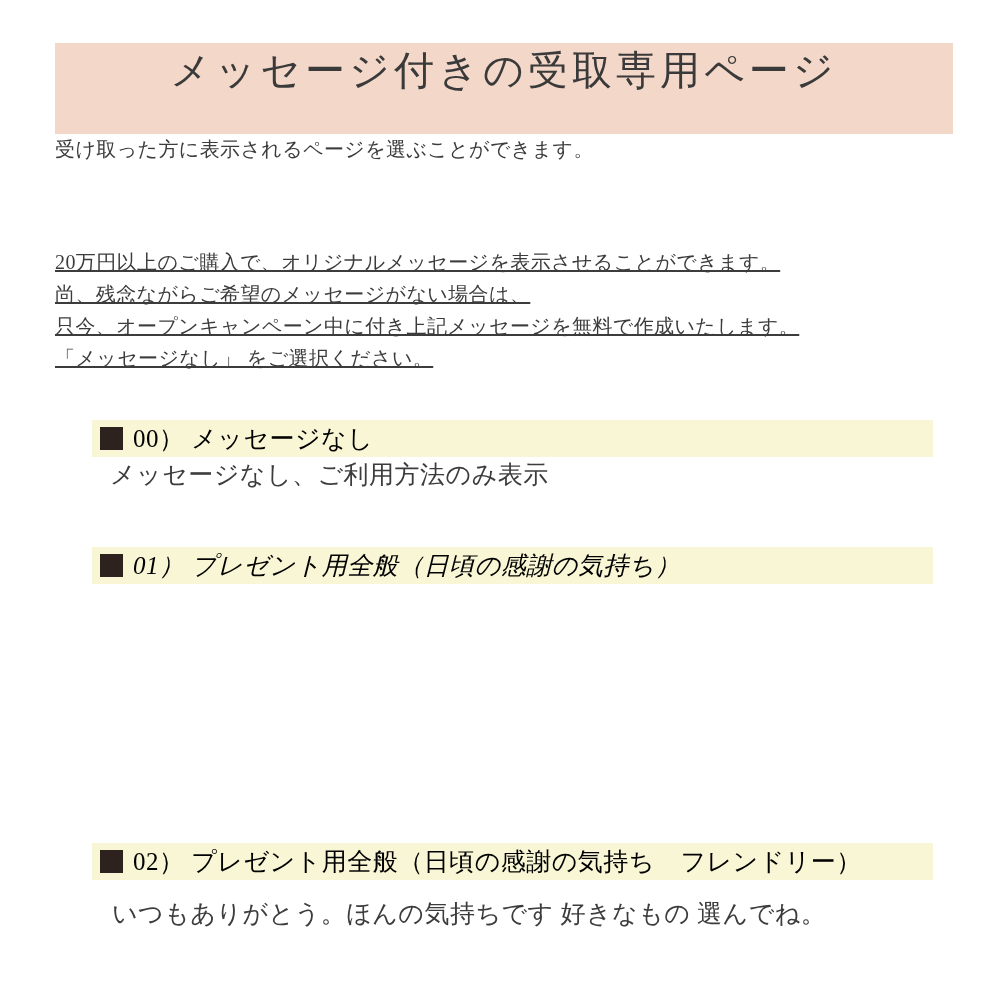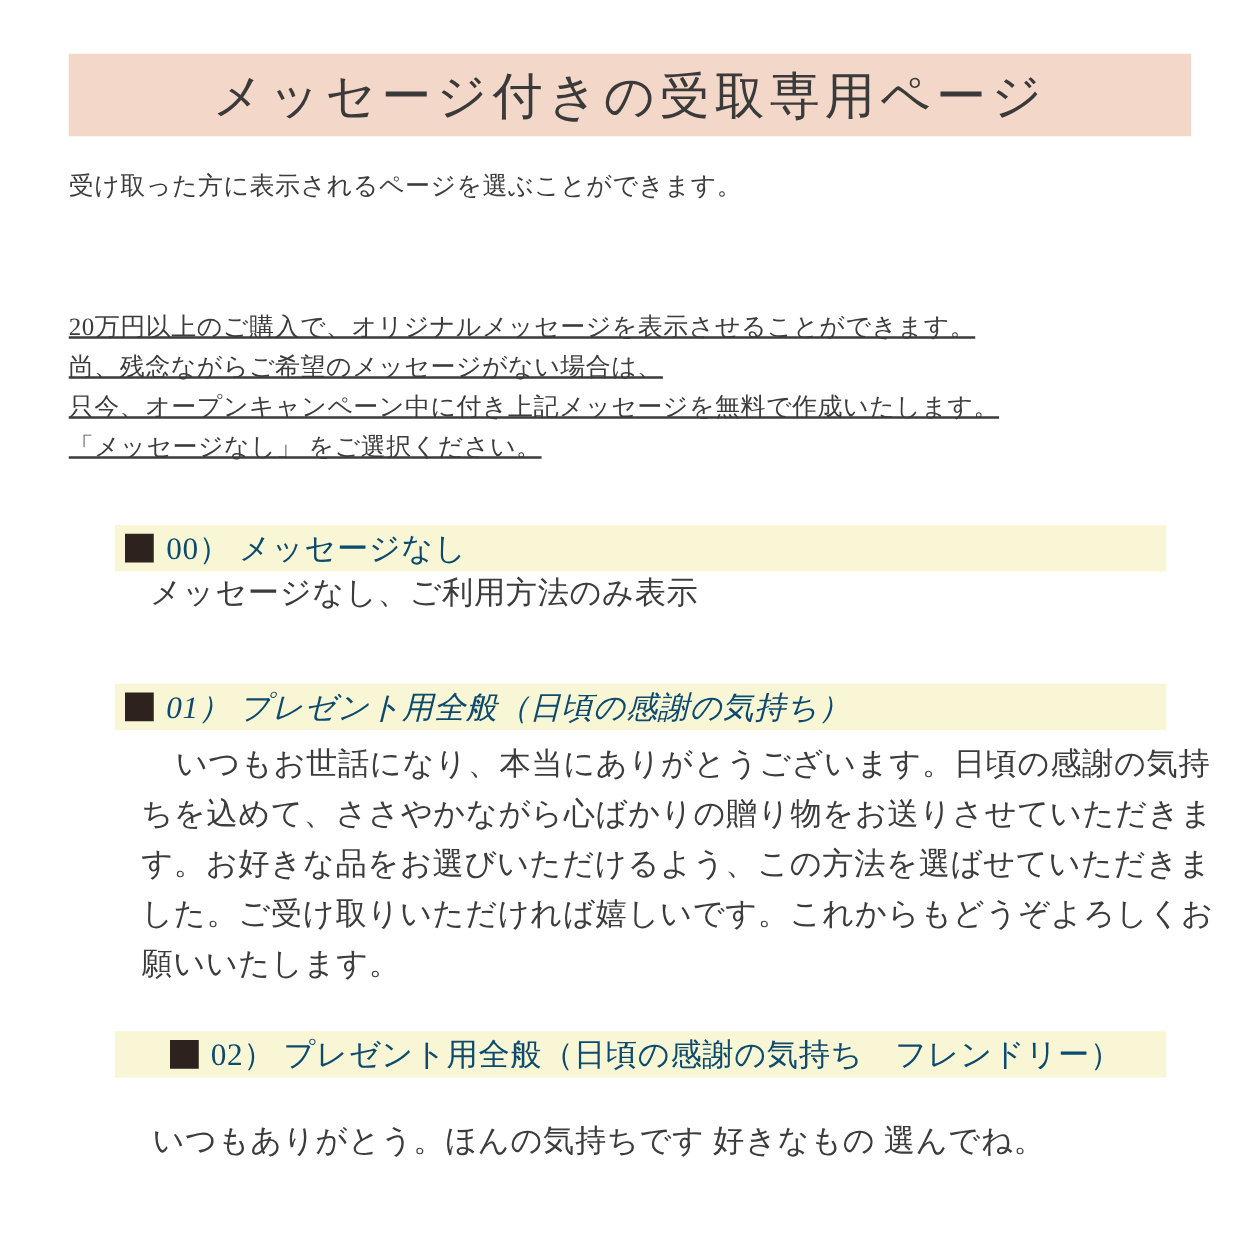--- a/index.html
+++ b/index.html
@@ -14,24 +14,24 @@
     background: #ffffff;
     font-family: "Liberation Serif", "DejaVu Serif", serif;
     color: #3c3c3c;
     overflow: hidden;
   }
   .title-band {
     position: absolute;
     left: 55px;
     top: 43px;
     width: 898px;
-    height: 66px;
+    height: 91px;
     background: #f3d7c9;
     display: flex;
-    align-items: center;
+    align-items: flex-start;
     justify-content: center;
   }
   .title-band .title {
     font-size: 40px;
     letter-spacing: 4px;
     color: #3a3a3a;
     white-space: nowrap;
   }
   .para {
     position: absolute;
@@ -47,41 +47,40 @@
     position: absolute;
     left: 92px;
     width: 841px;
     height: 37px;
     background: #f8f6d5;
     display: flex;
     align-items: center;
   }
   .band-00 { top: 420px; }
   .band-01 { top: 547px; font-style: italic; }
-  .band-02 { top: 825px; justify-content: center; }
+  .band-02 { top: 843px; }
   .marker-square {
     width: 23px;
     height: 23px;
     background: #2d221d;
     margin-left: 8px;
     flex: 0 0 auto;
   }
   .section-heading {
     font-size: 25px;
     margin-left: 10px;
     letter-spacing: 0.5px;
     white-space: nowrap;
-    color: #0c4a6e;
+    color: #000000;
   }
   .section-body {
     position: absolute;
     font-size: 25px;
     letter-spacing: 0.5px;
     white-space: nowrap;
-    margin-left: 10px;
   }
   .body-00 { left: 110px; top: 459px; line-height: 32px; }
   .body-01 { left: 103px; top: 592px; line-height: 40px; }
   .body-02 { left: 112px; top: 894px; line-height: 39px; text-align: center; }
   .indent-line { text-indent: 1.1em; }
 </style>
 </head>
 <body>
 
 <div class="page">
@@ -106,27 +105,20 @@
     <span class="section-heading">00） メッセージなし</span>
   </div>
   <div class="section-body body-00">
     <div>メッセージなし、ご利用方法のみ表示</div>
   </div>
 
   <div class="section-band band-01">
     <span class="marker-square"></span>
     <span class="section-heading">01） プレゼント用全般（日頃の感謝の気持ち）</span>
   </div>
-  <div class="section-body body-01">
-    <div class="indent-line">いつもお世話になり、本当にありがとうございます。日頃の感謝の気持</div>
-    <div>ちを込めて、ささやかながら心ばかりの贈り物をお送りさせていただきま</div>
-    <div>す。お好きな品をお選びいただけるよう、この方法を選ばせていただきま</div>
-    <div>した。ご受け取りいただければ嬉しいです。これからもどうぞよろしくお</div>
-    <div>願いいたします。</div>
-  </div>
 
   <div class="section-band band-02">
     <span class="marker-square"></span>
     <span class="section-heading">02） プレゼント用全般（日頃の感謝の気持ち　フレンドリー）</span>
   </div>
   <div class="section-body body-02">
     <div>いつもありがとう。ほんの気持ちです 好きなもの 選んでね。</div>
   </div>
 
 </div>

